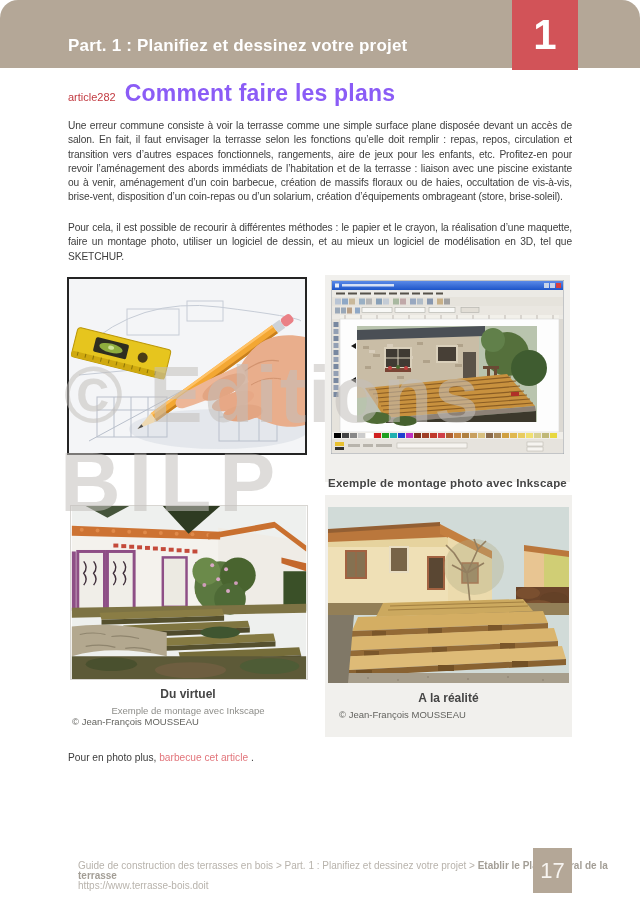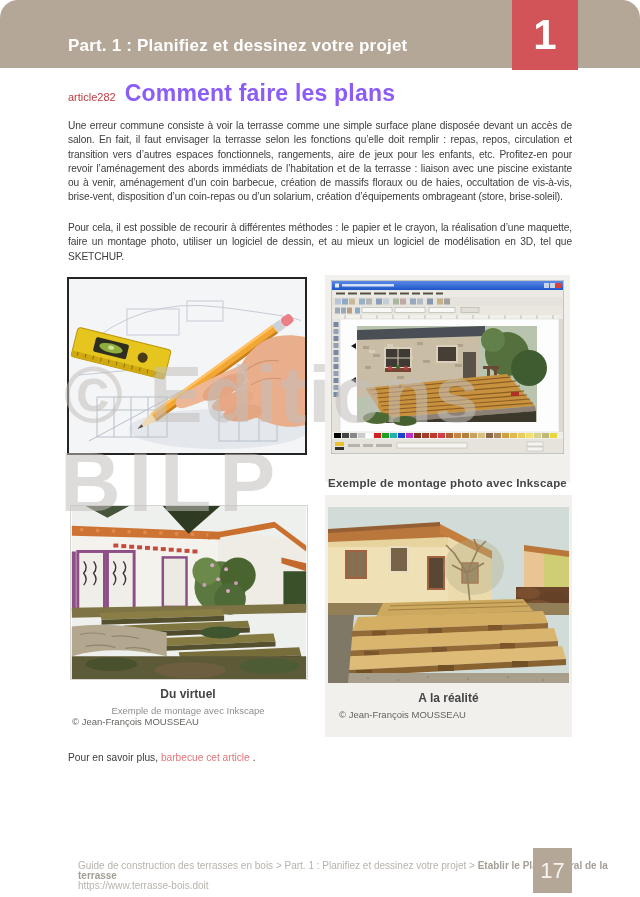--- a/index.html
+++ b/index.html
@@ -429,21 +429,21 @@
         <rect width="241" height="176" fill="#f0b050" opacity="0.10"></rect>
       </svg>
     </div>
     <div class="br-title">A la réalité</div>
     <div class="br-credit">© Jean-François MOUSSEAU</div>
   </div>
 
   <div class="wm wm2">BILP</div>
   <div class="wm wm1">© Editions</div>
 
-  <div class="more-line"><span>Pour en savoir plus, </span><a class="more-link">barbecue cet article</a><span> .</span></div>
+  <div class="more-line"><span>Pour en photo plus, </span><a class="more-link">barbecue cet article</a><span> .</span></div>
 
   <div class="footer-text">
     <div><span>Guide de construction des terrasses en bois &gt; Part. 1 : Planifiez et dessinez votre projet &gt; </span><span class="footer-bold">Etablir le Plan général de la terrasse</span></div>
     <div>https://www.terrasse-bois.doit</div>
   </div>
   <div class="page-box">
     <span class="page-num">17</span>
   </div>
 
 </div>

